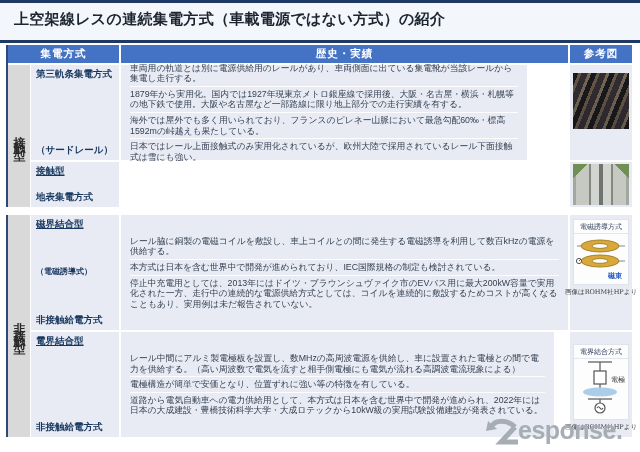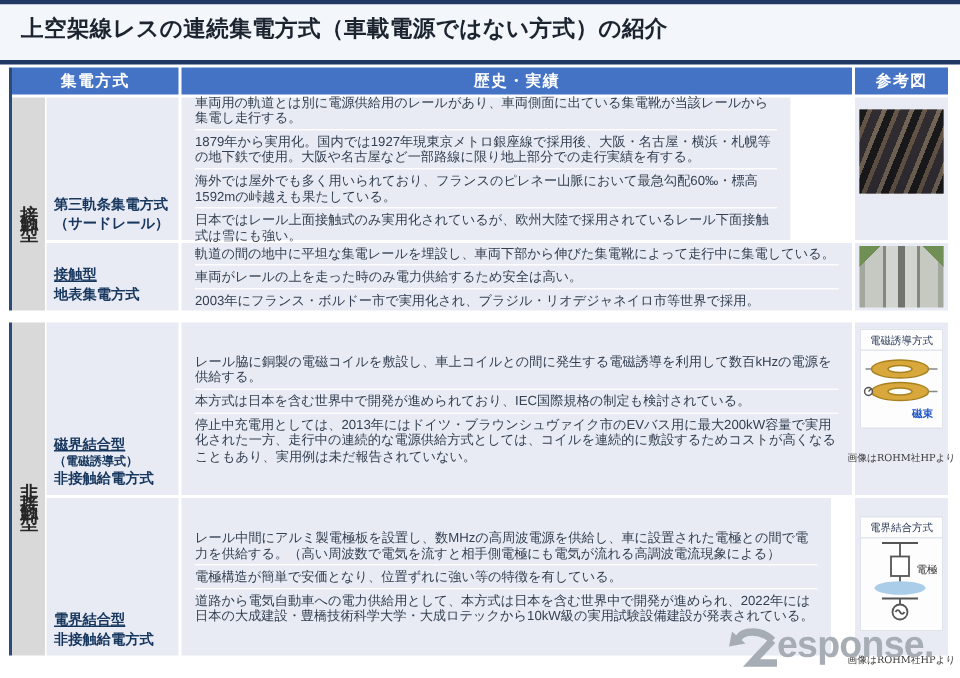--- a/index.html
+++ b/index.html
@@ -10,21 +10,21 @@
   .title{position:absolute;left:14px;top:10px;margin:0;font-size:15px;font-weight:bold;
          color:#1c2430;letter-spacing:.3px;}
   .titlerule{position:absolute;left:0;top:40px;width:640px;height:3px;background:#1f3864;}
   .tleft{position:absolute;left:6px;width:2px;background:#2c4a76;}
   .cell{position:absolute;box-sizing:border-box;background:#e8ebf4;}
   .hdr{background:#4472c4;color:#ffffff;font-weight:bold;font-size:10.5px;
        display:flex;align-items:center;justify-content:center;letter-spacing:1px;}
   .group{background:#d9d9d9;display:flex;align-items:center;justify-content:center;
          writing-mode:vertical-rl;text-orientation:upright;font-weight:bold;font-size:12px;
          color:#262626;letter-spacing:7px;}
-  .method{display:flex;flex-direction:column;justify-content:flex-end;padding:3px 2px 3px 5px;
+  .method{display:flex;flex-direction:column;justify-content:space-between;padding:3px 2px 3px 5px;
           font-weight:bold;font-size:9.5px;line-height:1.35;color:#17375e;}
   .method .ul{text-decoration:underline;}
   .method .sm{font-size:8px;}
   .hist{display:flex;flex-direction:column;justify-content:center;padding:2px 9px;
         font-size:8.8px;line-height:1.2;color:#333f50;}
   .hist p{margin:0;padding:2px 0;border-bottom:1px solid rgba(255,255,255,.9);}
   .hist p:last-child{border-bottom:none;}
   .figcell{display:flex;flex-direction:column;align-items:center;}
   .photo1{width:56px;height:56px;margin-top:8px;
     background:
@@ -33,21 +33,21 @@
      linear-gradient(180deg,#6e6256,#4a4540);}
   .photo2{width:56px;height:41px;margin-top:2px;
     background:
      linear-gradient(135deg,#6f8f54 0 10px,transparent 10px),
      linear-gradient(225deg,#6f8f54 0 10px,transparent 10px),
      linear-gradient(90deg,#a3a89f 0 6%,#c6c9c2 6% 28%,#84887f 28% 32%,#d2d5cf 32% 46%,
        #6f746e 46% 54%,#d2d5cf 54% 68%,#84887f 68% 72%,#c6c9c2 72% 94%,#a3a89f 94%);}
   .diagbox{width:56px;background:#fdfdfe;border:1px solid #dfe3ea;box-sizing:border-box;}
   .diagtitle{font-size:7px;color:#2b3a55;text-align:center;padding:2px 0 1px;
              border-bottom:1px solid #e2e6ee;white-space:nowrap;}
-  .caption{font-family:"DejaVu Serif",serif;font-size:6.5px;color:#3a3a3a;margin-top:15px;
+  .caption{font-family:"DejaVu Serif",serif;font-size:6.5px;color:#3a3a3a;margin-top:3px;
            white-space:nowrap;}
   .logo{position:absolute;left:486px;top:418px;display:flex;align-items:flex-start;
         color:#a7adb4;}
   .logo span{font-size:25px;font-weight:bold;letter-spacing:-.5px;line-height:1;}
 </style>
 </head>
 <body>
 
 <div class="page">
 
@@ -75,25 +75,20 @@
     <p>海外では屋外でも多く用いられており、フランスのピレネー山脈において最急勾配60‰・標高1592mの峠越えも果たしている。</p>
     <p>日本ではレール上面接触式のみ実用化されているが、欧州大陸で採用されているレール下面接触式は雪にも強い。</p>
   </div>
   <div class="cell figcell" style="left:570px;top:65px;width:62px;height:95px">
     <div class="photo1"></div>
   </div>
 
   <div class="cell method" style="left:31px;top:162px;width:88px;height:45px">
     <span class="ul">接触型</span>
     <span>地表集電方式</span>
-  </div>
-  <div class="cell hist" style="left:121px;top:162px;width:447px;height:45px">
-    <p>軌道の間の地中に平坦な集電レールを埋設し、車両下部から伸びた集電靴によって走行中に集電している。</p>
-    <p>車両がレールの上を走った時のみ電力供給するため安全は高い。</p>
-    <p>2003年にフランス・ボルドー市で実用化され、ブラジル・リオデジャネイロ市等世界で採用。</p>
   </div>
   <div class="cell figcell" style="left:570px;top:162px;width:62px;height:45px">
     <div class="photo2"></div>
   </div>
 
   <div class="cell group" style="left:8px;top:215px;width:22px;height:222px">非接触型</div>
 
   <div class="cell method" style="left:31px;top:215px;width:88px;height:115px">
     <span class="ul">磁界結合型</span>
     <span class="sm">（電磁誘導式）</span>

